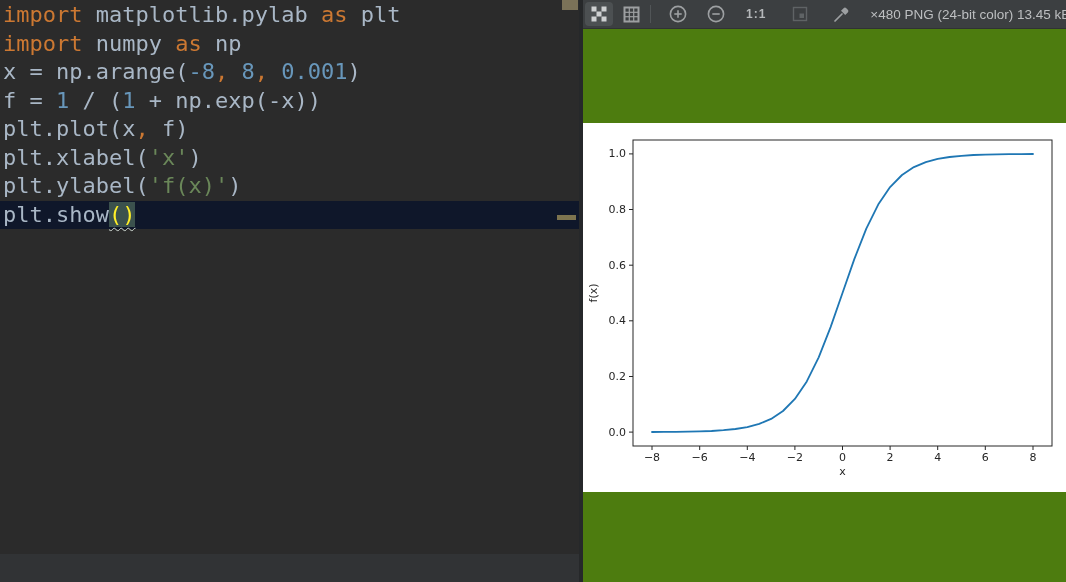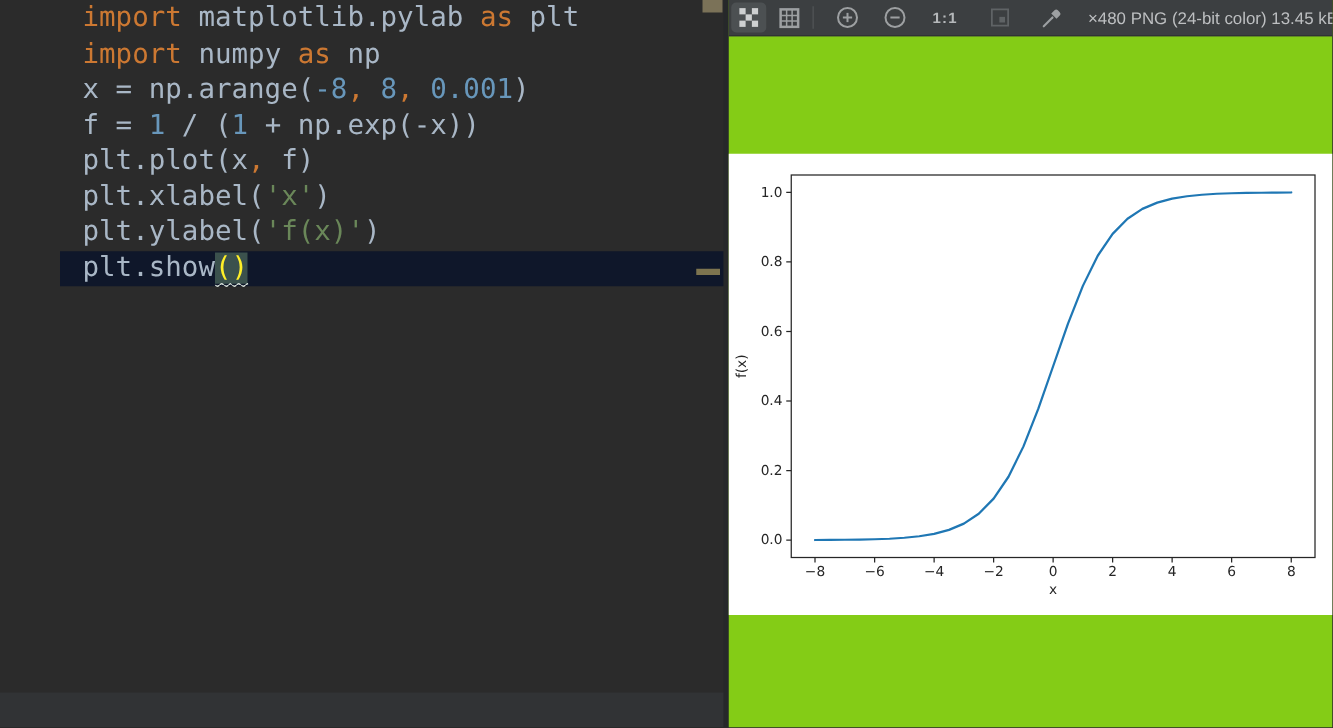--- a/index.html
+++ b/index.html
@@ -5,38 +5,38 @@
   * { margin:0; padding:0; box-sizing:border-box; }
   html,body { width:1066px; height:582px; overflow:hidden; background:#2b2b2b;
               font-family:"Liberation Sans", sans-serif; }
   .app { position:relative; width:1066px; height:582px; }
 
   
   .editor { position:absolute; left:0; top:0; width:579px; height:582px; background:#2b2b2b; overflow:hidden; }
   .code { position:absolute; left:0; top:1px; right:0;
           font-family:"DejaVu Sans Mono","Liberation Mono",monospace;
           font-size:22px; line-height:28.5px; white-space:pre; }
-  .code-line { padding-left:18px; height:28.5px;margin-left:48px; }
+  .code-line { padding-left:3px; height:28.5px; }
   .code-line.current { background:#0f172a; }
   .tok-kw  { color:#cc7832; }
   .tok-pl  { color:#a9b7c6; }
   .tok-num { color:#6897bb; }
   .tok-str { color:#6a8759; }
   .tok-cm  { color:#cc7832; }
   .tok-match { color:#ffef28; background:#3b514d;
                text-decoration:underline wavy 1px #cfd8d2; text-underline-offset:5px; }
   .editor-bottom { position:absolute; left:0; right:0; bottom:0; height:28px; background:#313335; }
   .mark-top   { position:absolute; right:1px; top:0; width:16px; height:10px; background:#7b7258; }
   .mark-caret { position:absolute; right:3px; top:215px; width:19px; height:5px; background:#7d744f; }
 
   
   .splitter { position:absolute; left:579px; top:0; width:4px; height:582px; background:#26282a; cursor:col-resize; }
 
   
-  .viewer { position:absolute; left:583px; top:0; width:483px; height:582px; background:#84cc16;text-align:center; }
+  .viewer { position:absolute; left:583px; top:0; width:483px; height:582px; background:#4d7c0f;text-align:center; }
   .toolbar { position:absolute; left:0; top:0; right:0; height:29px; background:#3c3f41;
              border-bottom:1px solid #303234; display:flex; align-items:center; padding-left:2px; }
   .tb { width:28px; height:24px; border:none; background:transparent; border-radius:4px;
         display:flex; align-items:center; justify-content:center; flex:none; cursor:pointer; }
   .tb.selected { background:#4c5052; }
   .tb.disabled { opacity:.9; }
   .sep { width:1px; height:18px; background:#515557; margin:0 9px 0 5px; flex:none; }
   .one2one { color:#b5b8ba; font-weight:bold; font-size:12px; letter-spacing:1px;
              margin:0 6px; flex:none; cursor:pointer; }
   .info { color:#bdbfc1; font-size:13.5px; margin-left:14px; white-space:nowrap; flex:none; }

